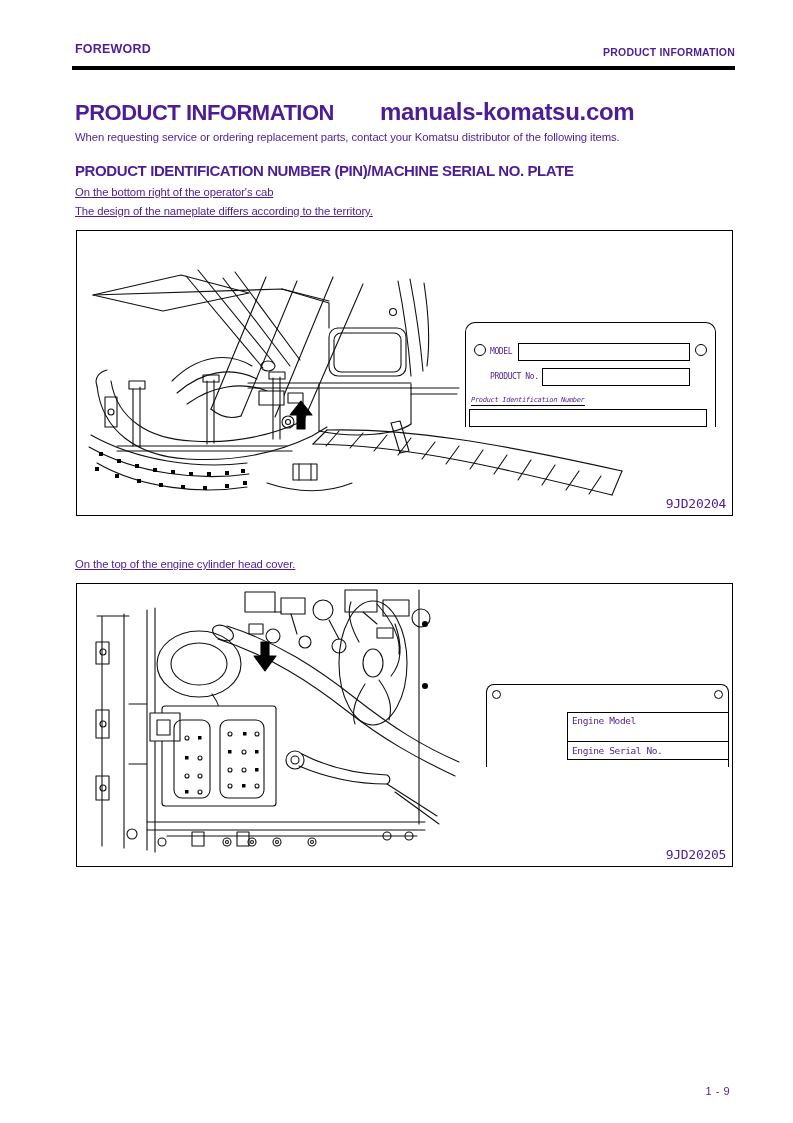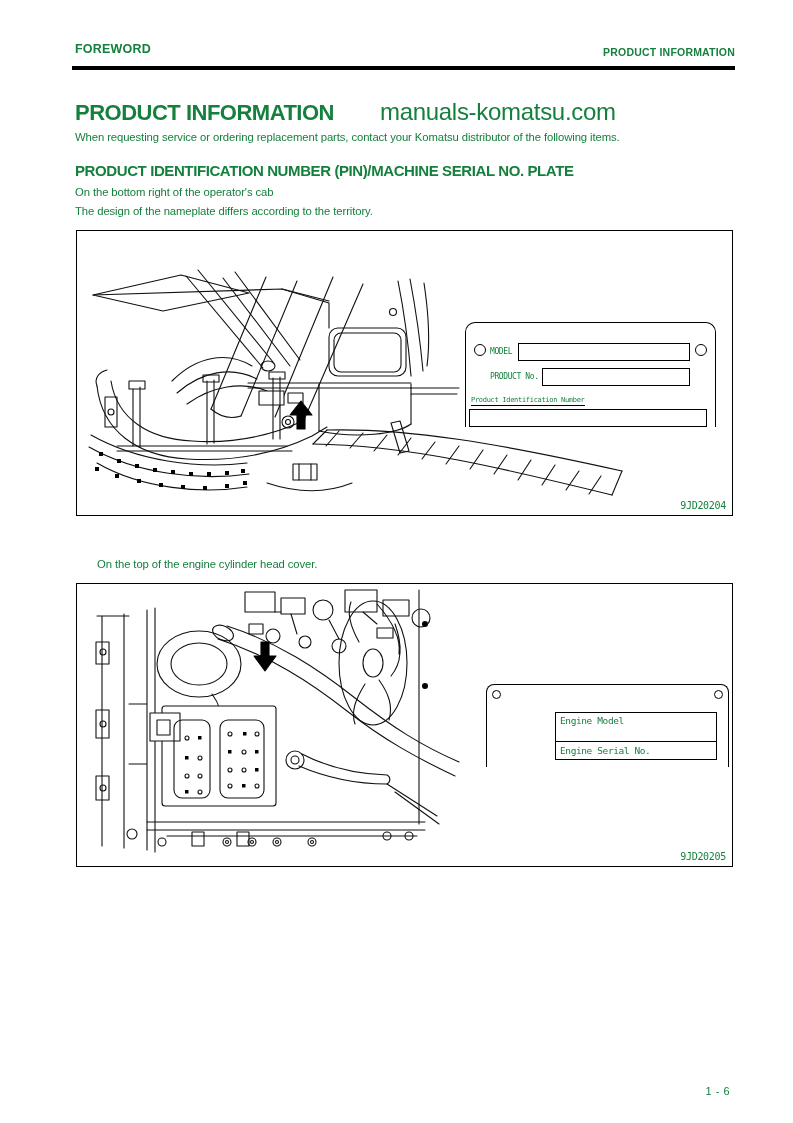--- a/index.html
+++ b/index.html
@@ -1,53 +1,53 @@
 <!DOCTYPE html>
 <html><head>
 <meta charset="utf-8">
 <style>
   html,body{margin:0;padding:0;background:#e8e8e8;}
   .page{
     position:relative;width:793px;height:1123px;background:#ffffff;
-    font-family:"Liberation Sans",sans-serif;color:#15803d;overflow:hidden;
+    font-family:"Liberation Sans",sans-serif;color:#4c1d95;overflow:hidden;
     margin:0 auto;
   }
   .abs{position:absolute;}
   
   .hdr-left{left:75px;top:42px;font-size:12.5px;font-weight:bold;letter-spacing:.2px;}
   .hdr-right{right:58px;top:46px;font-size:10.5px;font-weight:bold;letter-spacing:.2px;}
   .hdr-rule{left:72px;top:66px;width:663px;height:4px;background:#000;}
   
   .title-row{left:75px;top:98px;display:flex;align-items:baseline;}
   .doc-title{font-size:22px;font-weight:bold;letter-spacing:-.5px;white-space:nowrap;}
-  .watermark{font-size:24px;font-weight:normal;margin-left:46px;white-space:nowrap;letter-spacing:-.3px;}
+  .watermark{font-size:24px;font-weight:bold;margin-left:46px;white-space:nowrap;letter-spacing:-.3px;}
   .intro{left:75px;top:131px;font-size:11.3px;letter-spacing:-.1px;white-space:nowrap;}
   
   .sec-heading{font-size:15px;font-weight:bold;letter-spacing:-.4px;white-space:nowrap;}
-  .sec-line{font-size:11.3px;letter-spacing:-.1px;white-space:nowrap;}
+  .sec-line{font-size:11.3px;letter-spacing:-.1px;white-space:nowrap;text-decoration:underline;}
   
   .figure{border:1.5px solid #000;background:#fff;}
   .fig1{left:76px;top:230px;width:655px;height:284px;}
   .fig2{left:76px;top:583px;width:655px;height:282px;}
-  .fig-code{position:absolute;right:6px;bottom:4px;font-family:"DejaVu Sans Mono",monospace;font-size:10px;letter-spacing:-.3px;}
+  .fig-code{position:absolute;right:6px;bottom:4px;font-family:"DejaVu Sans Mono",monospace;font-size:13px;letter-spacing:-.3px;}
   .art{position:absolute;left:0;top:0;}
   
   .plate1{position:absolute;left:388px;top:91px;width:249px;height:104px;
     border:1.4px solid #000;border-bottom:none;border-radius:10px 10px 0 0;background:#fff;}
   .hole{position:absolute;border:1.2px solid #000;border-radius:50%;background:#fff;}
   .p1-hole{width:10px;height:10px;top:21px;}
   .plbl{position:absolute;font-family:"DejaVu Sans Mono",monospace;}
   .p1-lbl{font-size:8px;letter-spacing:-.4px;}
   .vbox{position:absolute;border:1.3px solid #000;background:#fff;}
-  .pin-lbl{left:5px;top:73px;font-size:7px;letter-spacing:-.3px;border-bottom:1px solid #000;padding-bottom:1px;}
+  .pin-lbl{left:5px;top:73px;font-size:7px;letter-spacing:-.3px;border-bottom:1px solid #000;padding-bottom:1px;font-style:italic;}
   
   .plate2{position:absolute;left:409px;top:100px;width:241px;height:82px;
     border:1.3px solid #000;border-bottom:none;border-radius:8px 8px 0 0;background:#fff;}
   .p2-hole{width:7px;height:7px;top:5px;}
-  .p2-rows{position:absolute;left:68px;top:27px;width:160px;border:1.3px solid #000;background:#fff;}
+  .p2-rows{position:absolute;left:80px;top:27px;width:160px;border:1.3px solid #000;background:#fff;}
   .p2-row{height:16px;line-height:16px;padding-left:4px;font-family:"DejaVu Sans Mono",monospace;font-size:9.5px;letter-spacing:-.4px;}
   .p2-row + .p2-row{border-top:1.3px solid #000;height:17px;line-height:17px;margin-top:12px;}
   .footer{right:63px;top:1085px;font-size:11px;letter-spacing:.5px;}
   svg{display:block;}
   svg *{vector-effect:non-scaling-stroke;}
 </style>
 </head>
 <body>
 
 <div class="page">
@@ -157,21 +157,21 @@
       <div class="vbox" style="left:52px;top:20px;width:170px;height:16px;"></div>
       <div class="plbl p1-lbl" style="left:24px;top:49px;">PRODUCT No.</div>
       <div class="vbox" style="left:76px;top:45px;width:146px;height:16px;"></div>
       <div class="plbl pin-lbl">Product Identification Number</div>
       <div class="vbox" style="left:3px;top:86px;width:236px;height:16px;"></div>
     </div>
 
     <div class="fig-code">9JD20204</div>
   </div>
 
-  <div class="abs sec-line" style="left:75px;top:558px;margin-left:22px;">On the top of the engine cylinder head cover.</div>
+  <div class="abs sec-line" style="left:75px;top:558px;">On the top of the engine cylinder head cover.</div>
 
   <div class="abs figure fig2">
     <svg class="art" width="655" height="282" viewBox="0 0 655 282" fill="none" stroke="#111" stroke-width="1.1" stroke-linecap="round" stroke-linejoin="round">
 
       <path d="M25,32 V262 M47,30 V264 M20,32 H52"></path>
       <rect x="19" y="58" width="13" height="22"></rect>
         <circle cx="26" cy="68" r="3"></circle>
       <rect x="19" y="126" width="13" height="28"></rect>
         <circle cx="26" cy="140" r="3"></circle>
       <rect x="19" y="192" width="13" height="24"></rect>
@@ -264,15 +264,15 @@
       <div class="hole p2-hole" style="right:5px;"></div>
       <div class="p2-rows">
         <div class="p2-row">Engine Model</div>
         <div class="p2-row">Engine Serial No.</div>
       </div>
     </div>
 
     <div class="fig-code">9JD20205</div>
   </div>
 
-  <div class="abs footer">1 - 6</div>
+  <div class="abs footer">1 - 9</div>
 
 </div>
 
 </body></html>

